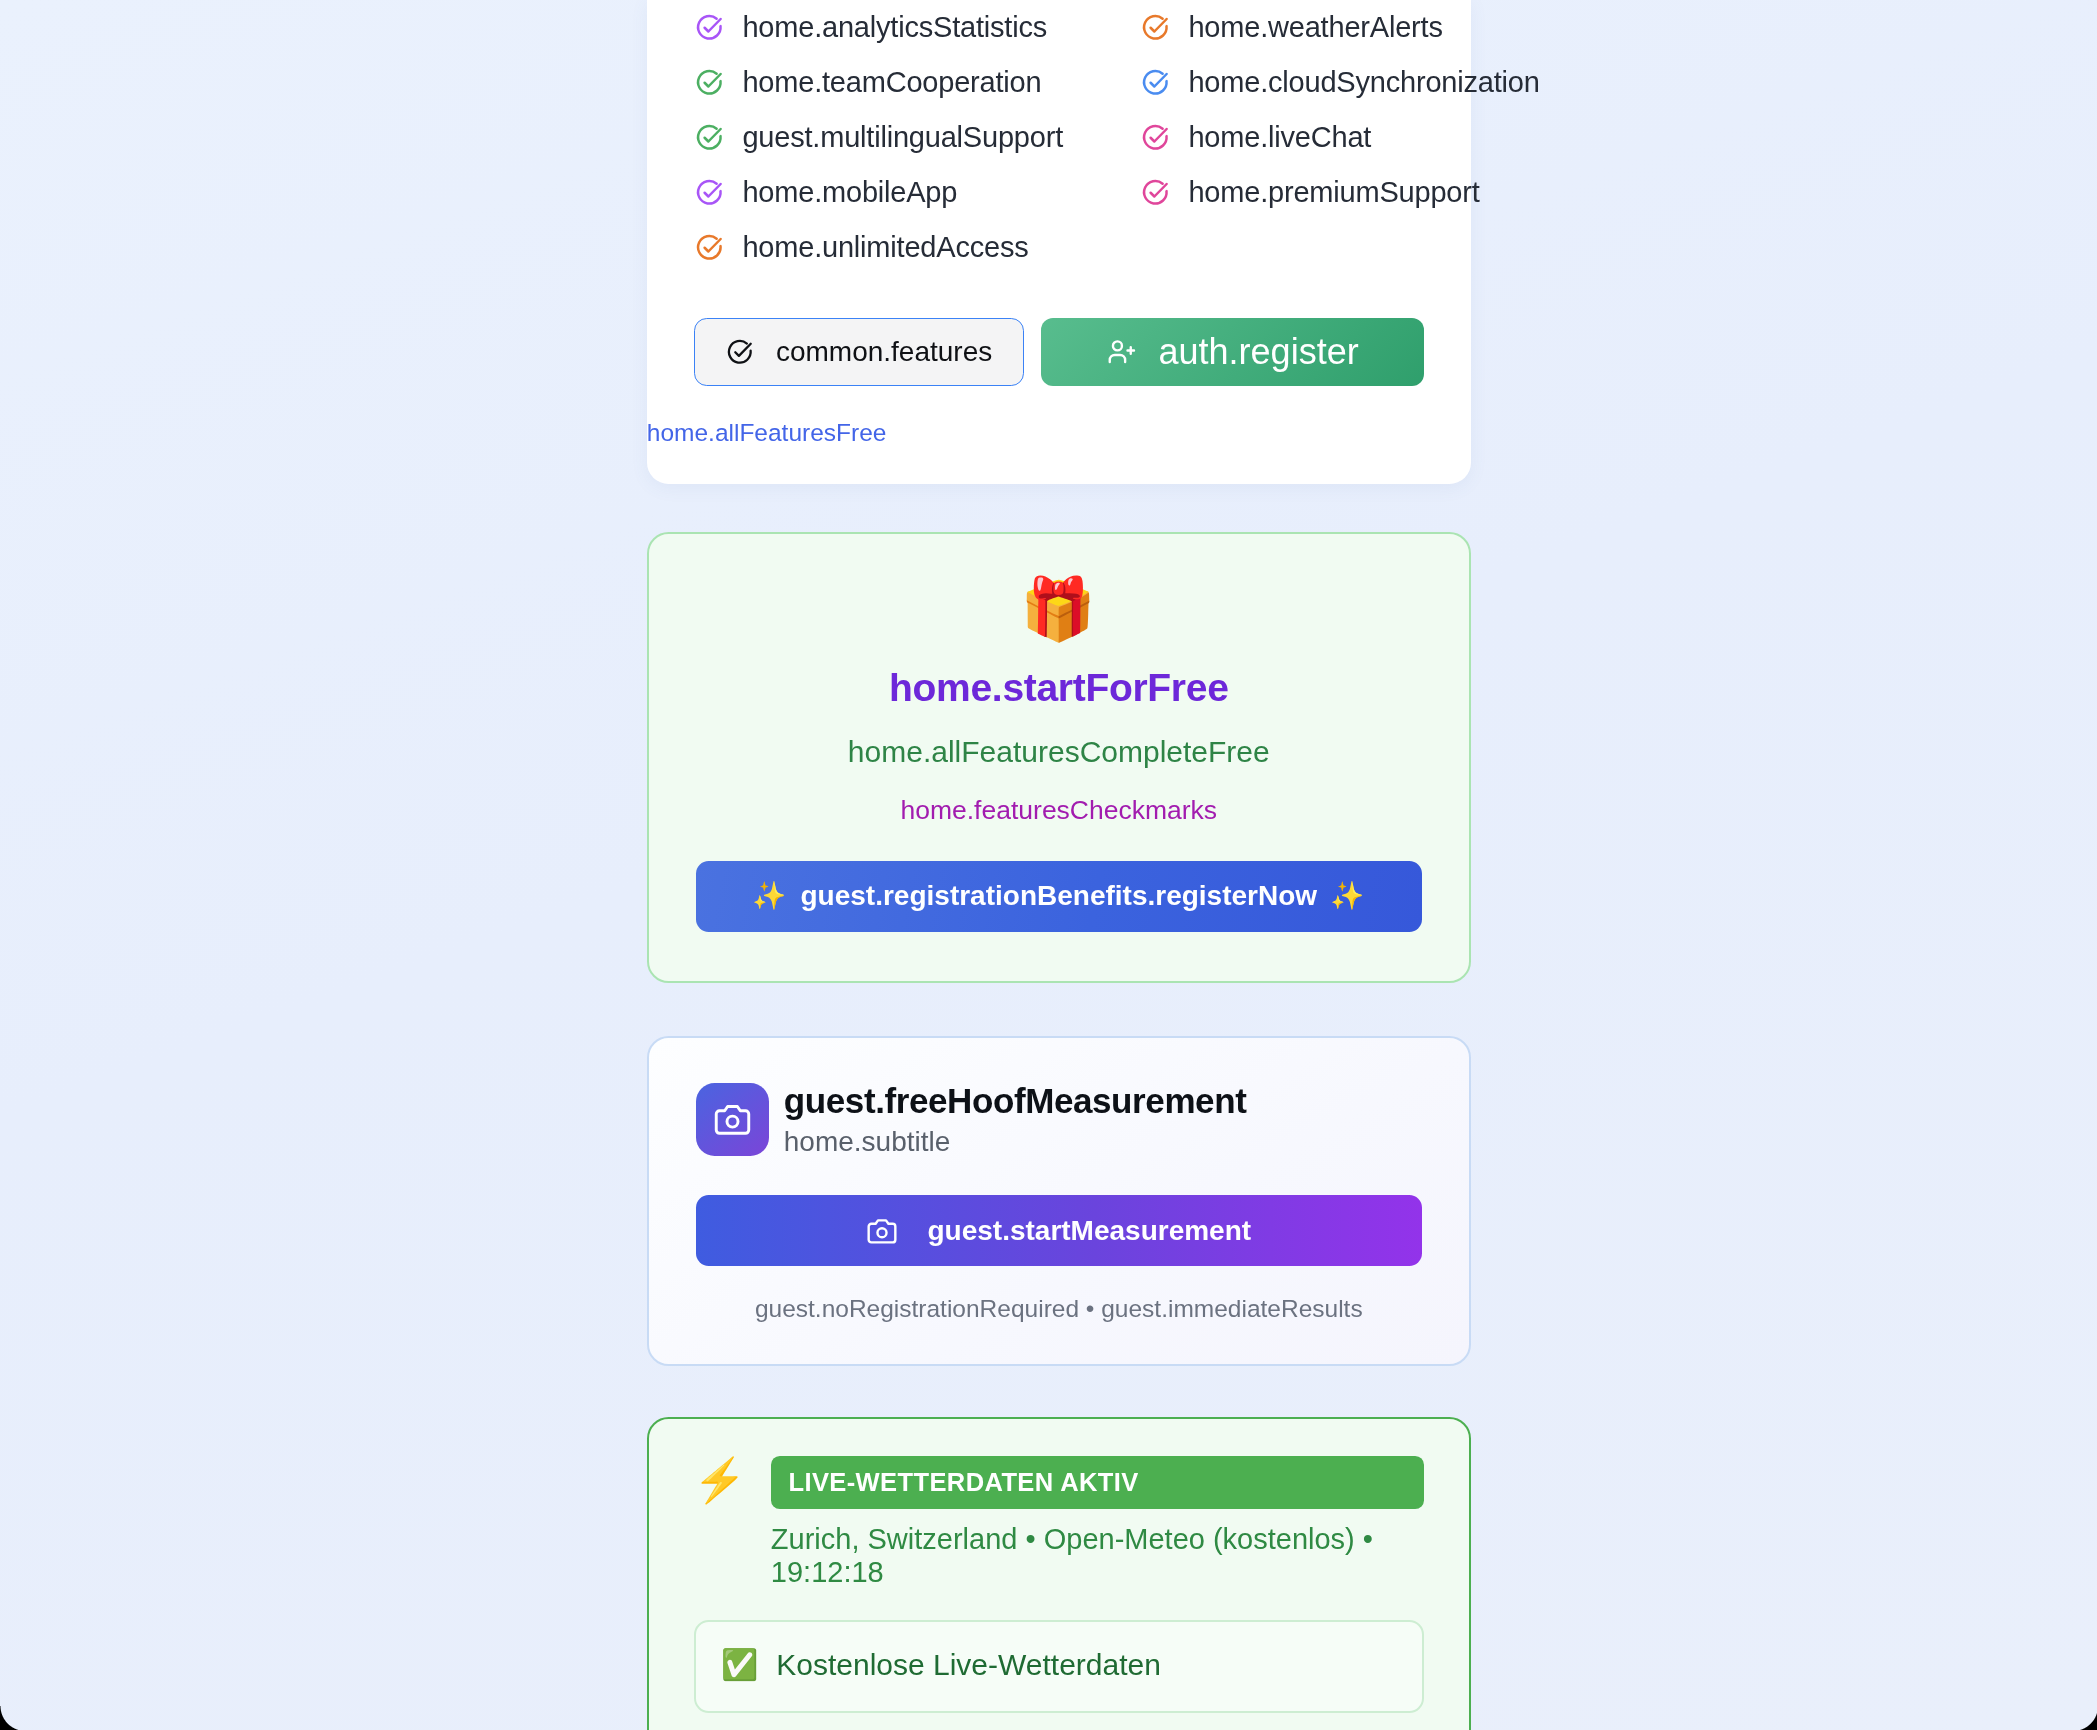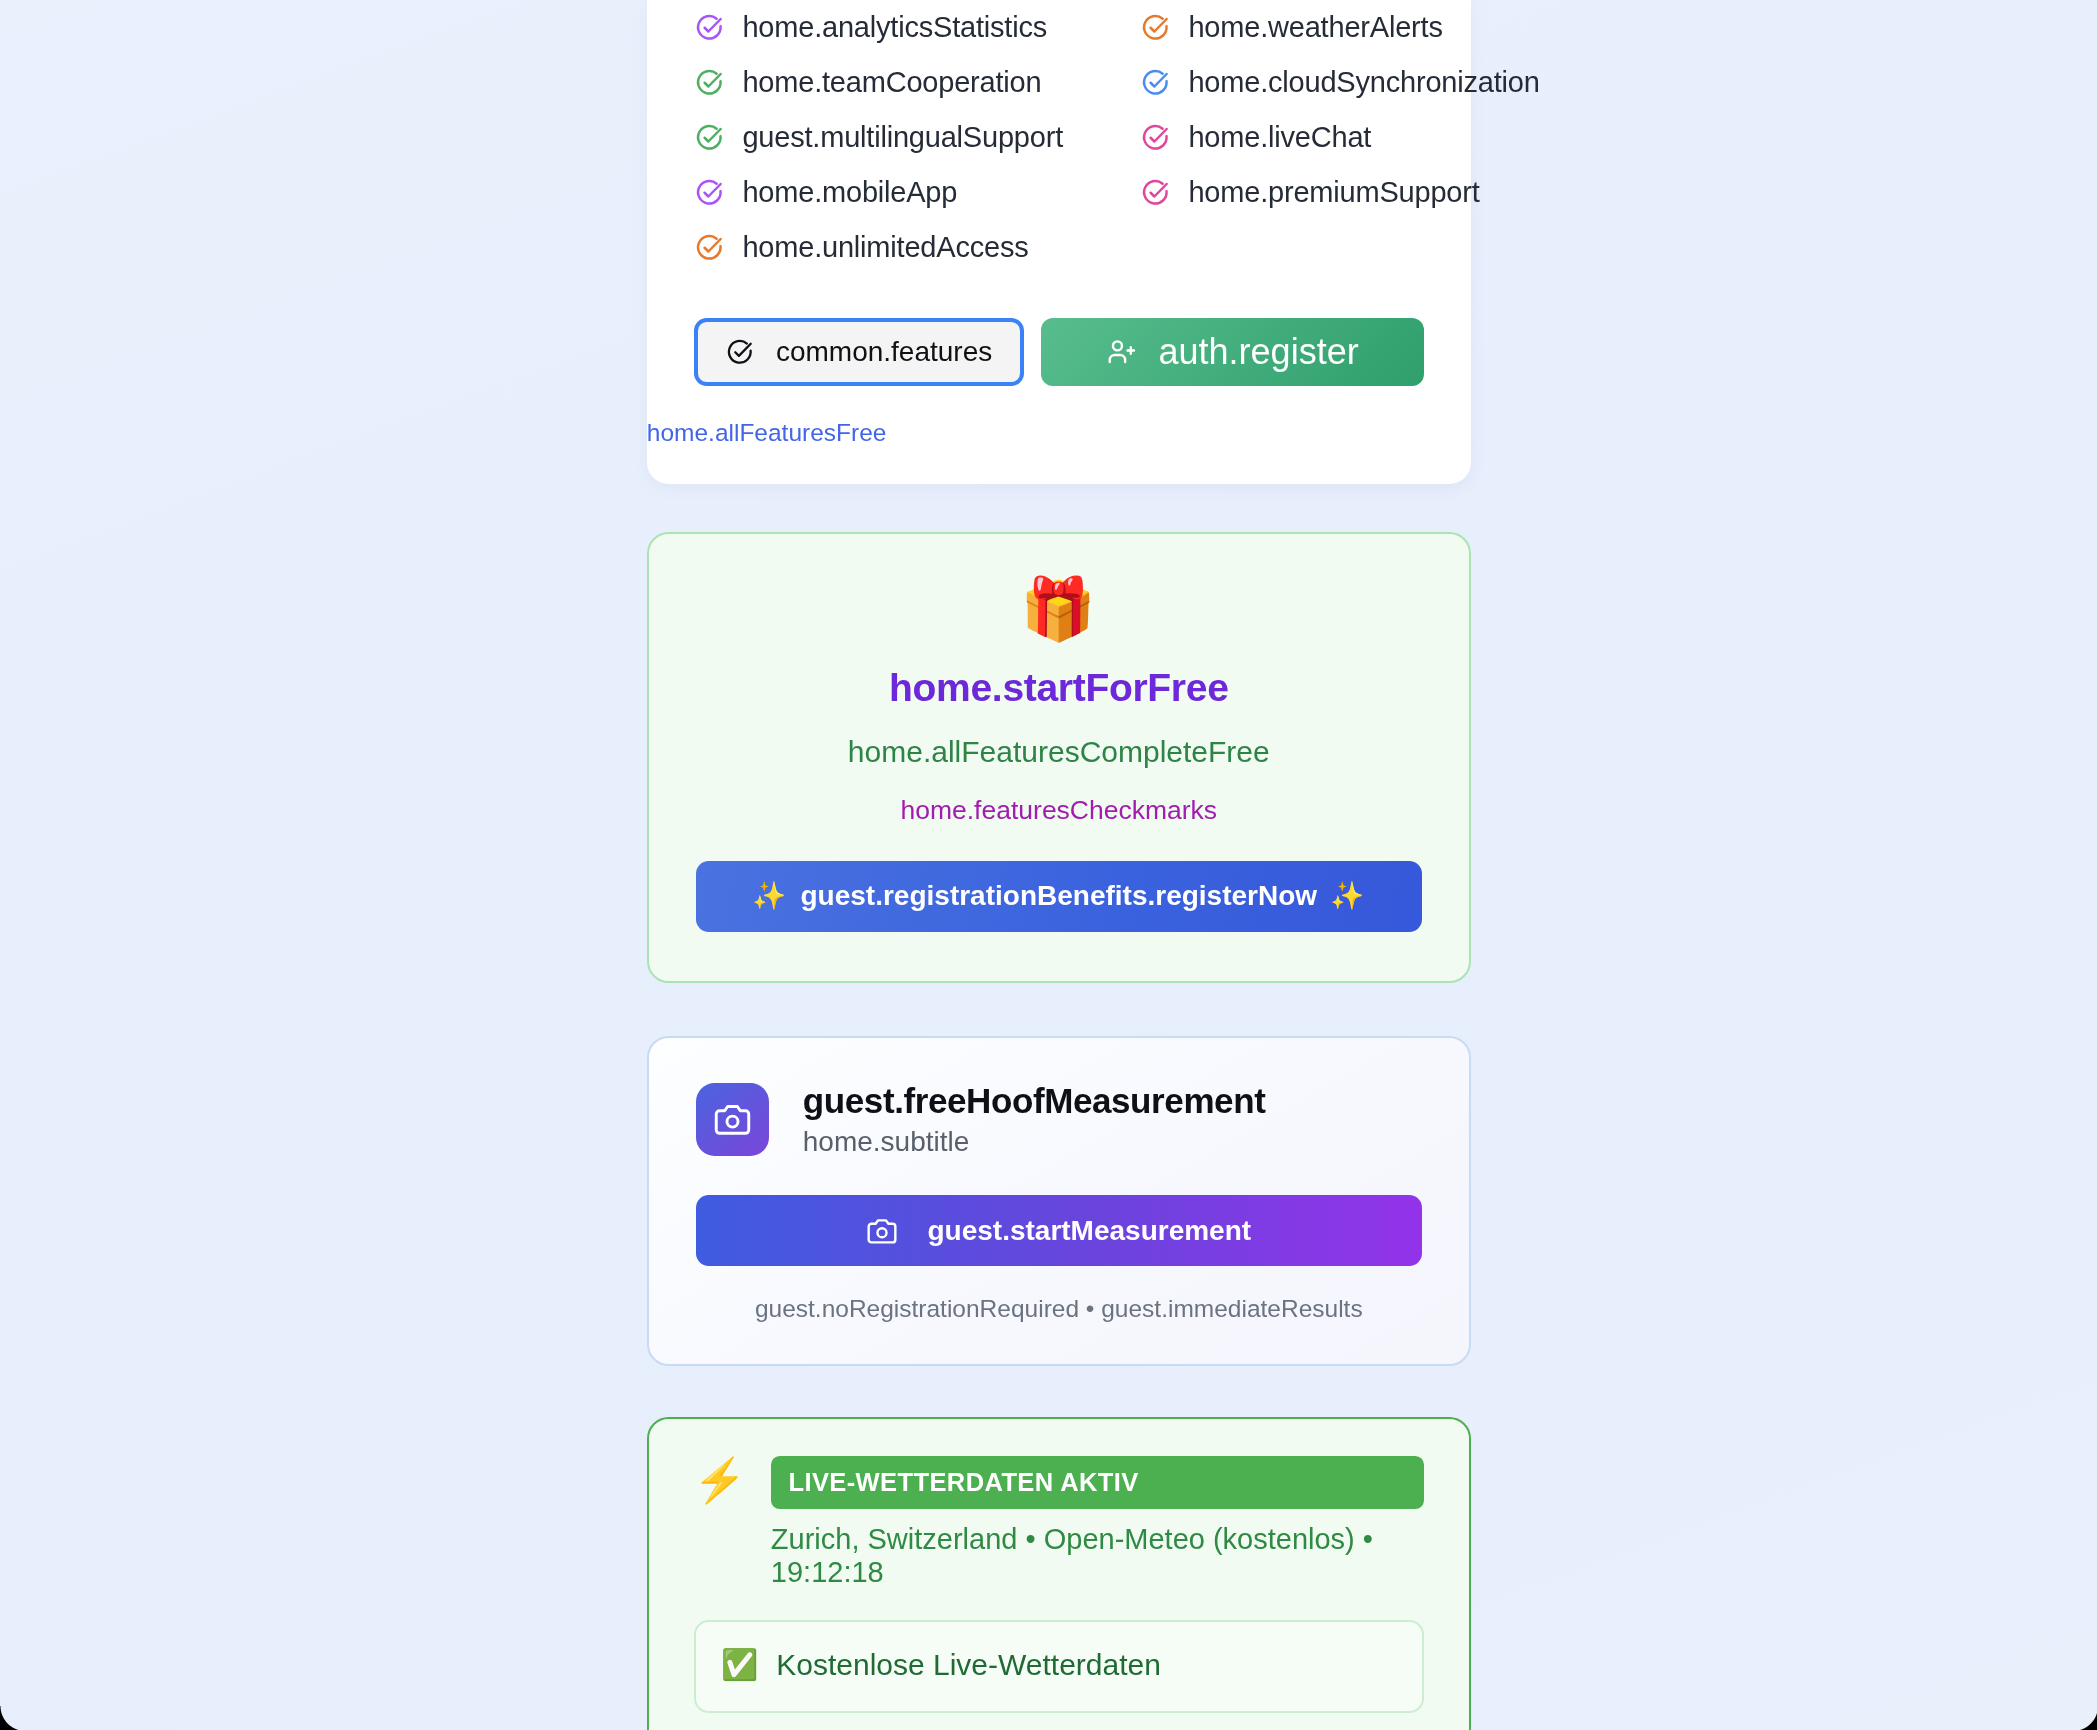--- a/index.html
+++ b/index.html
@@ -77,21 +77,21 @@
 
   .cta-row {
     display: flex;
     gap: 17.6px;
     padding: 43px 47px 0 47px;
   }
   .btn-features {
     flex: 0 0 330px;
     height: 68px;
     background: #f4f4f5;
-    border: 4px solid #3b82f6;
+    border: 1px solid #3b82f6;
     border-radius: 12.7px;
     display: flex;
     align-items: center;
     justify-content: center;
     gap: 21.6px;
     font-size: 28px;
     color: #0f1115;
     cursor: pointer;
   }
   .btn-register {
@@ -166,21 +166,21 @@
   .measure-card {
     margin-top: 53px;
     background: linear-gradient(150deg, #fdfeff 0%, #f7f8fe 60%, #f5f5fd 100%);
     border: 2px solid #c8dbf5;
     border-radius: 21.6px;
     padding: 43px 47px 41px 47px;
   }
   .measure-head {
     display: flex;
     align-items: center;
-    gap: 34px;
+    gap: 15px;
   }
   .cam-badge {
     flex: 0 0 auto;
     width: 73px; height: 73px;
     border-radius: 18.6px;
     background: linear-gradient(140deg, #4a64e0 0%, #7b45d8 100%);
     display: flex;
     align-items: center;
     justify-content: center;
   }

